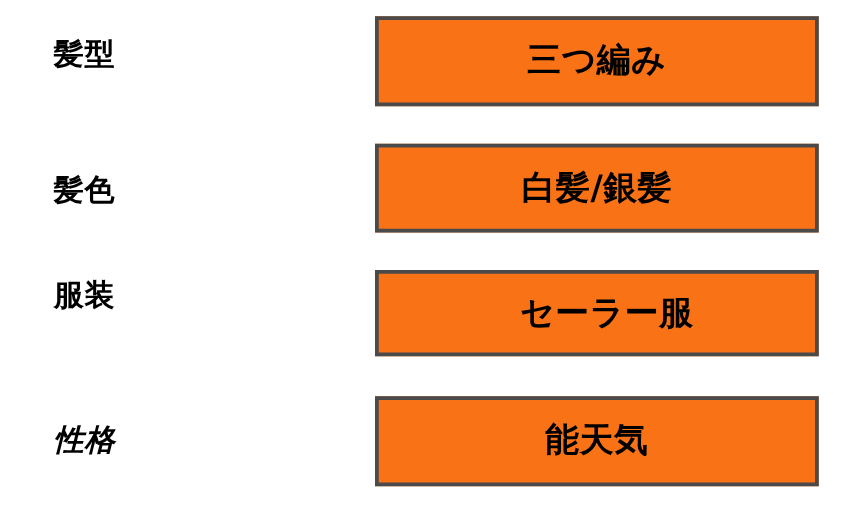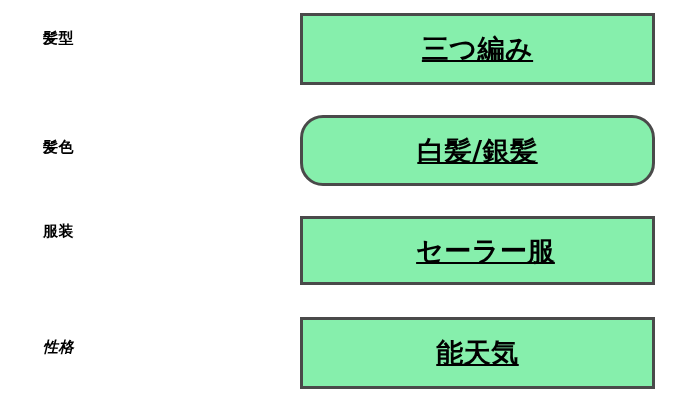--- a/index.html
+++ b/index.html
@@ -31,56 +31,55 @@
     left: 0;
     width: 680px;
     display: block;
   }
 
   .attr-label {
     position: absolute;
     left: 43px;
     width: 230px;
     text-align: left;
-    font-size: 15px;
+    font-size: 24px;
     font-weight: 700;
     color: #000000;
     line-height: 1;
     letter-spacing: 0.5px;
     white-space: nowrap;
   }
 
   .attr-box {
     position: absolute;
     left: 300px;
     width: 355px;
     box-sizing: border-box;
     border: 3px solid #4a4a4a;
-    background: #86efac;
+    background: #f97316;
     display: flex;
     align-items: center;
     justify-content: center;
-    text-decoration: underline;
   }
 
   .attr-value {
     font-size: 27px;
     font-weight: 700;
     color: #000000;
     line-height: 1.1;
     letter-spacing: 0.5px;
     text-align: center;
     white-space: nowrap;
   }
 
   
   #row-0 .attr-box  { top: 13px;  height: 72px; }
   #row-0 .attr-label{ top: 31px; }
   
-  #row-1 .attr-box  { top: 115px; height: 71px; border-radius: 23px; }
+  #row-1 .attr-box  { top: 115px; height: 71px; }
   #row-1 .attr-label{ top: 140px; }
   
   #row-2 .attr-box  { top: 216px; height: 69px; padding-left: 16px; }
   #row-2 .attr-label{ top: 224px; }
   
   #row-3 .attr-box  { top: 317px; height: 72px; }
   #row-3 .attr-label{ top: 340px; font-style: italic; }
 </style>
 </head>
 <body>

